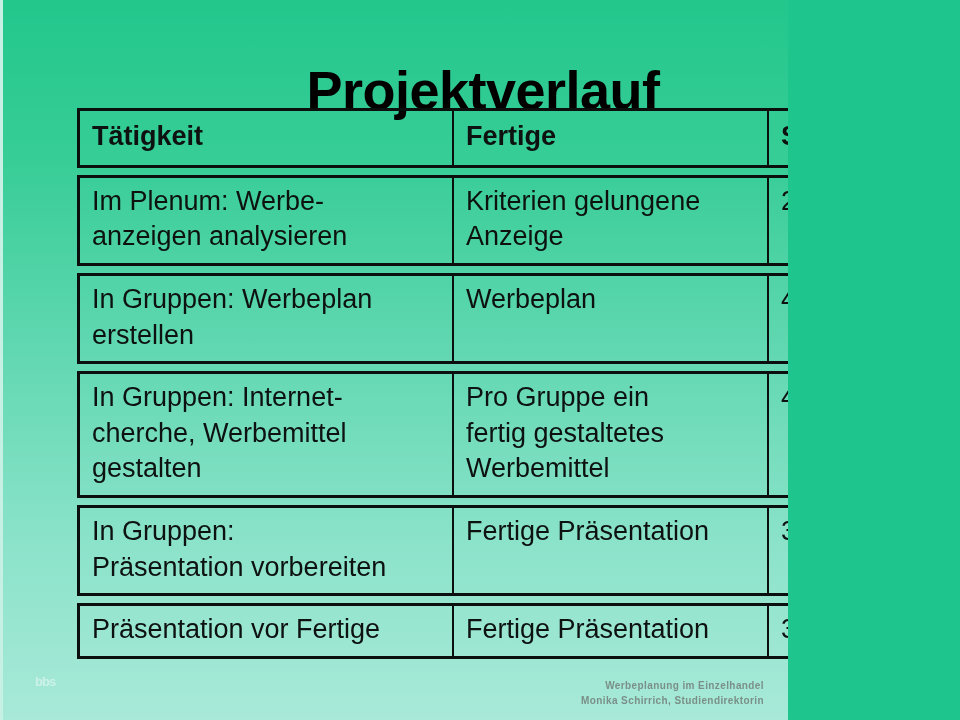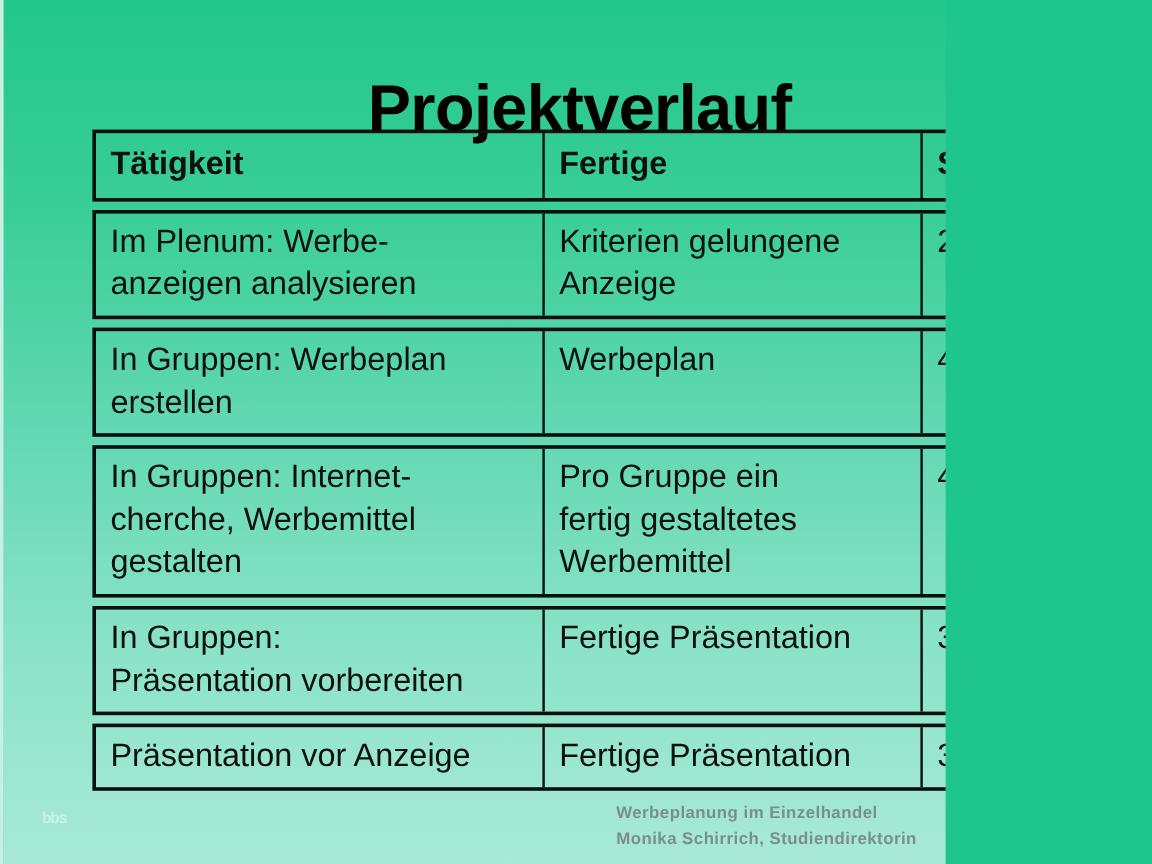--- a/index.html
+++ b/index.html
@@ -89,21 +89,22 @@
   .r-head   .cell { min-height: 44px; }
   .r-2line  .cell { min-height: 78px; }
   .r-3line  .cell { min-height: 114px; }
   .r-1line  .cell { min-height: 42px; }
 
   
   #footer {
     position: absolute;
     right: 24px;
     bottom: 12px;
-    font-size: 14px;
+    text-align: right;
+    font-size: 10px;
     font-weight: bold;
     color: #7b8f89;
     line-height: 1.45;
     letter-spacing: 0.4px;
   }
   #footer div { white-space: nowrap; }
 
   #corner-mark {
     position: absolute;
     left: 32px;
@@ -151,21 +152,21 @@
       <div class="cell cell-hours">4</div>
     </div>
 
     <div class="table-row r-2line">
       <div class="cell cell-task">In Gruppen:<br>Präsentation vorbereiten</div>
       <div class="cell cell-result">Fertige Präsentation</div>
       <div class="cell cell-hours">3</div>
     </div>
 
     <div class="table-row r-1line">
-      <div class="cell cell-task">Präsentation vor Anzeige</div>
+      <div class="cell cell-task">Präsentation vor Fertige</div>
       <div class="cell cell-result">Fertige Präsentation</div>
       <div class="cell cell-hours">3</div>
     </div>
 
   </div>
 
   <div id="footer">
     <div>Werbeplanung im Einzelhandel</div>
     <div>Monika Schirrich, Studiendirektorin</div>
   </div>

